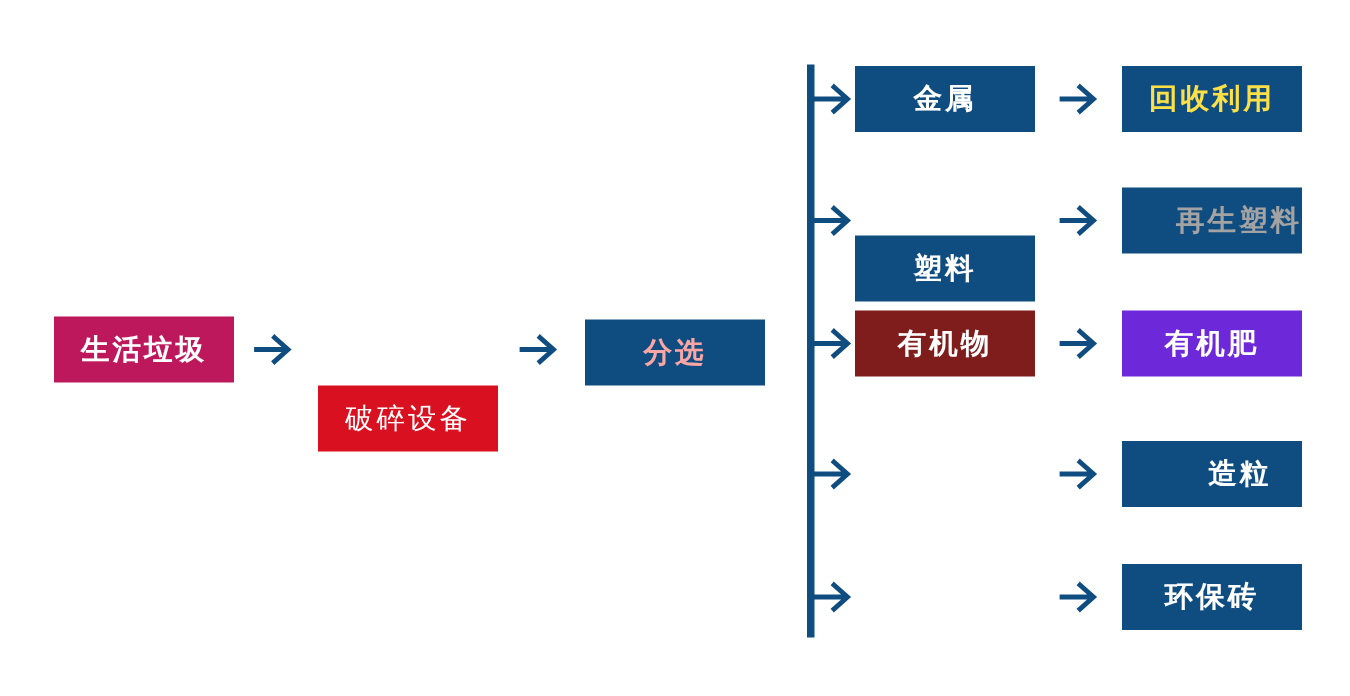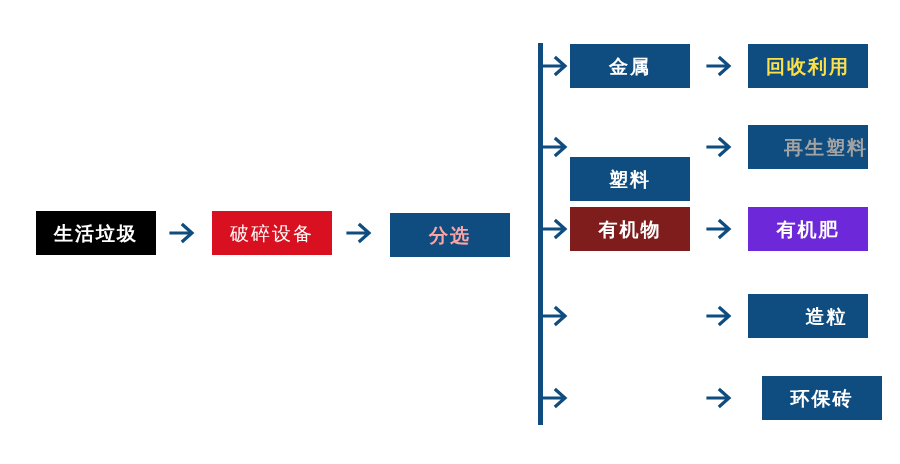--- a/index.html
+++ b/index.html
@@ -33,21 +33,21 @@
     justify-content: center;
     color: #ffffff;
     font-size: 19px;
     letter-spacing: 2px;
     line-height: 1;
     white-space: nowrap;
     font-weight: 400;
     user-select: none;
   }
   .node.blue  { background: #0f4c7f; font-weight: bold; }
-  .node.red   { background: #d9101f; }
+  .node.red   { background: #d9101f; margin-top: 46px; }
 
   .node.latin {
     letter-spacing: 4px;
     font-size: 19px;
   }
 
   
   .arrow {
     position: absolute;
     width: 30px;
@@ -70,21 +70,21 @@
     height: 26px;
     color: #0f4c7f;
   }
   .branch svg { display: block; width: 32px; height: 26px; }
 </style>
 </head>
 <body style="background: rgb(255, 255, 255);">
 
 <div id="flowchart" style="background: rgb(255, 255, 255);">
 
-  <div class="node blue" style="left: 36px; top: 211px; background: #000000; color: rgb(255, 255, 255);">生活垃圾</div>
+  <div class="node blue" style="left: 36px; top: 211px; background: #be185d; color: rgb(255, 255, 255);">生活垃圾</div>
 
   <div class="arrow" style="left: 169px; top: 220px; color: rgb(15, 76, 127);">
     <svg viewBox="0 0 30 26" aria-hidden="true">
       <path d="M2 13 L20 13 M14 5 L23 13 L14 21" fill="none" stroke="currentColor" stroke-width="3.2" stroke-linecap="square" stroke-linejoin="miter"></path>
     </svg>
   </div>
 
   <div class="node red" style="left: 212px; top: 211px; background: rgb(217, 16, 31); color: rgb(255, 255, 255);">破碎设备</div>
 
   <div class="arrow" style="left: 346px; top: 220px; color: rgb(15, 76, 127);">
@@ -151,15 +151,15 @@
   <div class="branch" style="left: 540px; top: 385px; color: rgb(15, 76, 127);">
     <svg viewBox="0 0 32 26" aria-hidden="true">
       <path d="M1 13 L22 13 M16 5 L25 13 L16 21" fill="none" stroke="currentColor" stroke-width="3.2" stroke-linecap="square" stroke-linejoin="miter"></path>
     </svg>
   </div>
   <div class="arrow" style="left: 706px; top: 385px; color: rgb(15, 76, 127);">
     <svg viewBox="0 0 30 26" aria-hidden="true">
       <path d="M2 13 L20 13 M14 5 L23 13 L14 21" fill="none" stroke="currentColor" stroke-width="3.2" stroke-linecap="square" stroke-linejoin="miter"></path>
     </svg>
   </div>
-  <div class="node blue" style="left: 748px; top: 376px; background: rgb(15, 76, 127); color: rgb(255, 255, 255); margin-left: 14px;">环保砖</div>
+  <div class="node blue" style="left: 748px; top: 376px; background: rgb(15, 76, 127); color: rgb(255, 255, 255);">环保砖</div>
 
 </div>
 
 </body></html>

